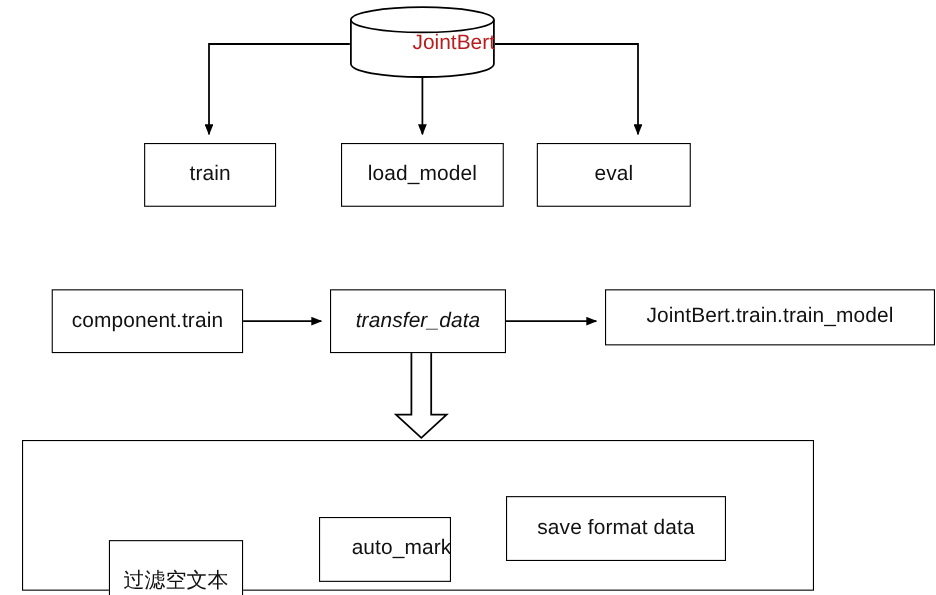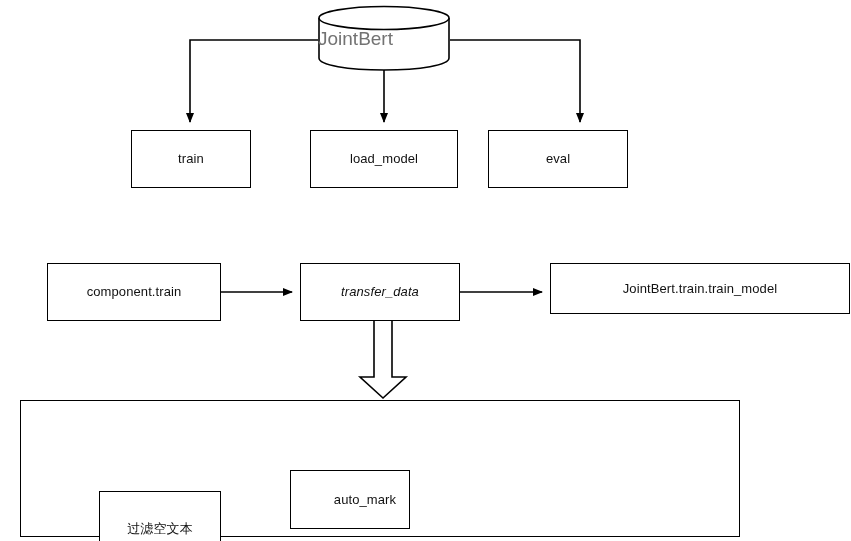--- a/index.html
+++ b/index.html
@@ -29,21 +29,21 @@
   .node {
     position: absolute;
     box-sizing: border-box;
     border: 1.6px solid #000000;
     background: #ffffff;
     display: flex;
     align-items: center;
     justify-content: center;
     text-align: center;
     color: #111111;
-    font-size: 13px;
+    font-size: 19px;
     line-height: 1.2;
     letter-spacing: 0.1px;
     white-space: nowrap;
   }
   .group-box {
     position: absolute;
     box-sizing: border-box;
     border: 1.6px solid #000000;
     background: #ffffff;
   }
@@ -55,23 +55,23 @@
     position: absolute;
     left: 0;
     top: 0;
   }
   .cyl-label {
     position: absolute;
     left: 0;
     right: 0;
     top: 50%;
     transform: translateY(-44%);
-    text-align: left;
+    text-align: right;
     font-size: 19px;
-    color: #737373;
+    color: #b91c1c;
     white-space: nowrap;
   }
   .cjk {
     font-family: "DejaVu Sans", "Liberation Sans", sans-serif;
   }
 </style>
 </head>
 <body>
 
 <div id="canvas">
@@ -151,14 +151,17 @@
   <div class="group-box" style="left:20px; top:400px; width:720px; height:137px;"></div>
 
   <div class="node cjk" style="left:99px; top:451px; width:122px; height:75px;margin-top:40px;">
     <span>过滤空文本</span>
   </div>
 
   <div class="node" style="left:290px; top:470px; width:120px; height:59px;padding-left:30px;">
     <span>auto_mark</span>
   </div>
 
+  <div class="node" style="left:460px; top:451px; width:200px; height:59px;">
+    <span>save format data</span>
+  </div>
 
 </div>
 
 </body></html>

